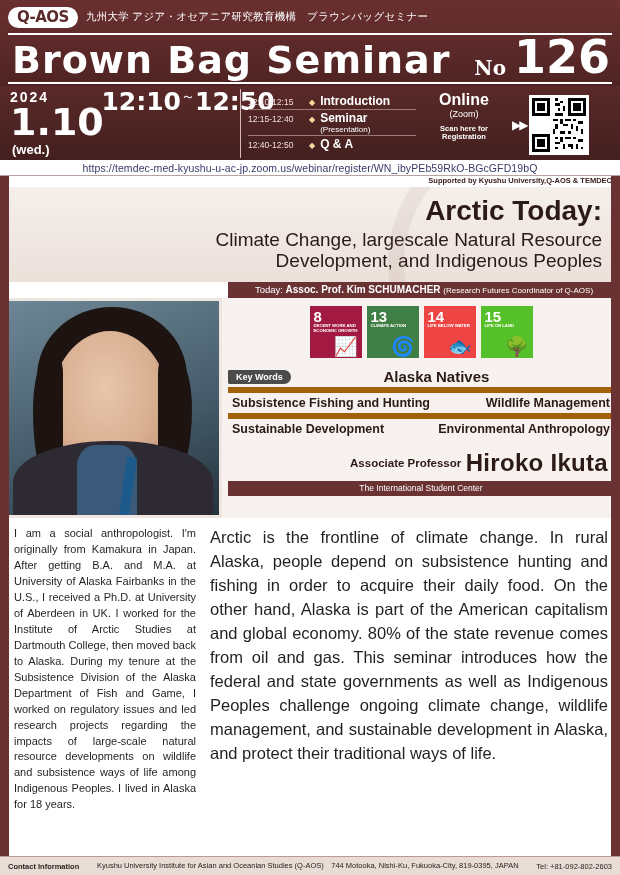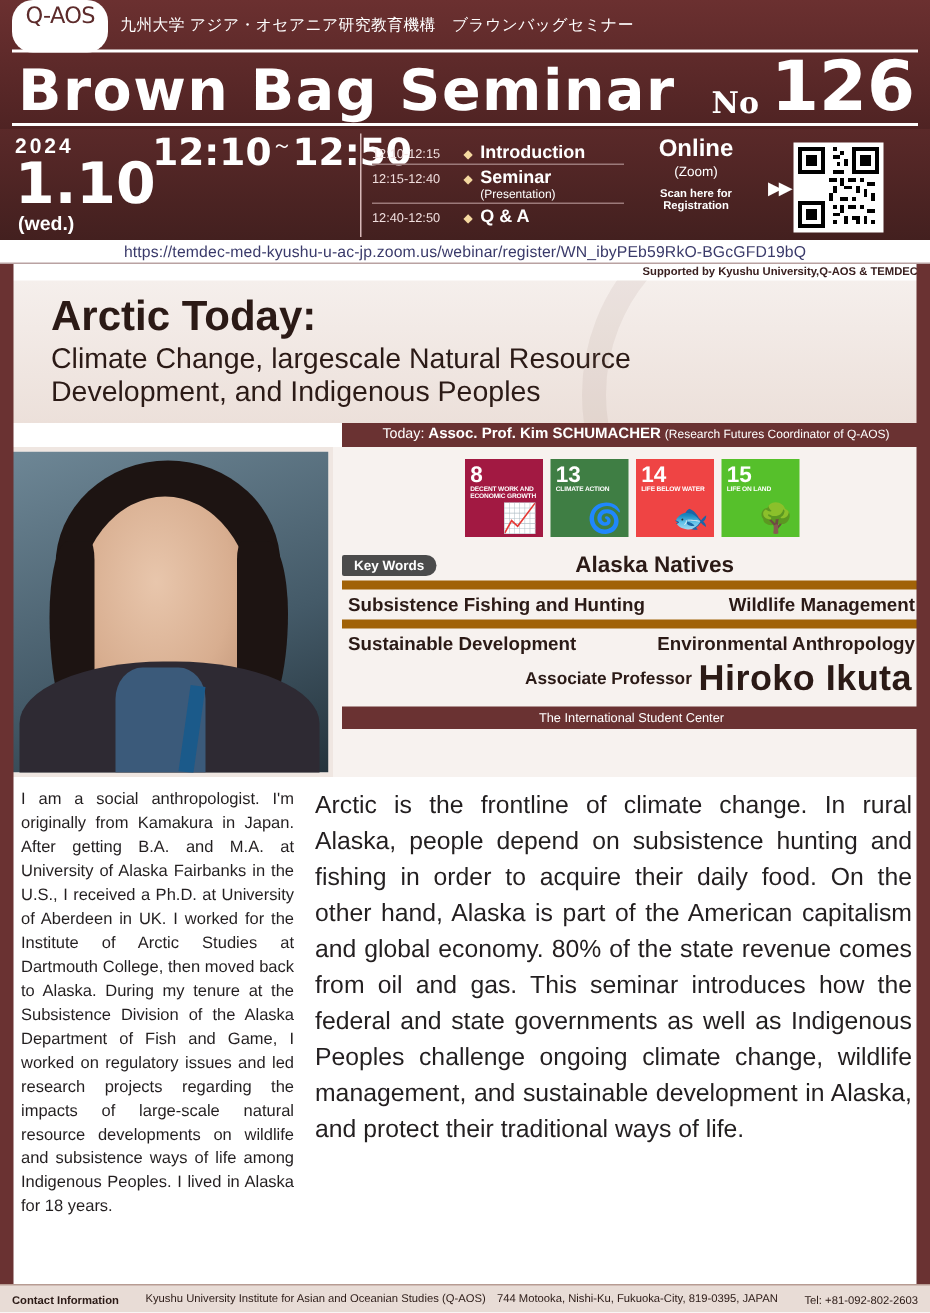--- a/index.html
+++ b/index.html
@@ -21,22 +21,22 @@
     padding: 4px 8px 2px 8px;
     position: relative;
   }
   .header-top {
     display: flex; align-items: center; gap: 8px;
     height: 26px;
   }
   .logo {
     background: #fff; color: #5d2b2b;
     border-radius: 14px;
-    font-weight: normal; font-size: 15px;
-    padding: 1px 9px 16px 9px;
+    font-weight: bold; font-size: 15px;
+    padding: 1px 9px 2px 9px;
     letter-spacing: -0.5px;
     font-family: "DejaVu Sans", sans-serif;
   }
   .org-line { font-size: 10.5px; letter-spacing: 0.3px; white-space: nowrap; }
 
   .title-row {
     display: flex; align-items: flex-end; justify-content: space-between;
     border-top: 2px solid #fff;
     border-bottom: 2px solid #fff;
     margin-top: 3px;
@@ -110,21 +110,21 @@
   .support {
     background: #fff; color: #3a2020;
     font-size: 7.5px; font-weight: bold;
     text-align: right; padding: 0 8px 2px 0;
   }
 
   
   .seminar-title-area {
     background: #f2eae6;
     background: linear-gradient(180deg,#f5efec 0%, #ece0da 100%);
-    text-align: left;
+    text-align: right;
     padding: 8px 18px 10px 34px;
     position: relative;
     overflow: hidden;
   }
   .seminar-title-area::after{
     content:""; position:absolute; right:-40px; top:-60px;
     width:240px; height:240px; border-radius:50%;
     border:16px solid rgba(150,120,110,0.10);
   }
   .st-main { font-size: 28px; font-weight: bold; color: #2b1a16; position: relative;}
@@ -202,21 +202,21 @@
   .kw-title { font-size: 15px; font-weight: bold; color: #2b1a16; flex: 1; text-align: center; padding-right: 40px;}
   .kw-line {
     display: flex; justify-content: space-between; gap: 10px;
     border-top: 6px solid #a16207;
     padding: 3px 4px;
     font-size: 12.5px; font-weight: bold; color: #2b1a16;
   }
   .kw-line:last-of-type { border-bottom: 1px solid #b98f8f; }
 
   .speaker {
-    text-align: right; padding-right: 6px;
+    margin-top: 10px; text-align: right; padding-right: 6px;
   }
   .speaker .role { font-size: 11.5px; font-weight: bold; color: #2b1a16; vertical-align: 4px;}
   .speaker .name { font-size: 24px; font-weight: bold; color: #2b1a16; letter-spacing: 0.3px;}
   .affil {
     background: #6a3232; color: #fff; text-align: center;
     font-size: 8.5px; padding: 2px 0 3px 0; margin-top: 4px;
   }
 
   
   .body-cols { display: flex; padding: 8px 12px 4px 14px; gap: 14px; }

